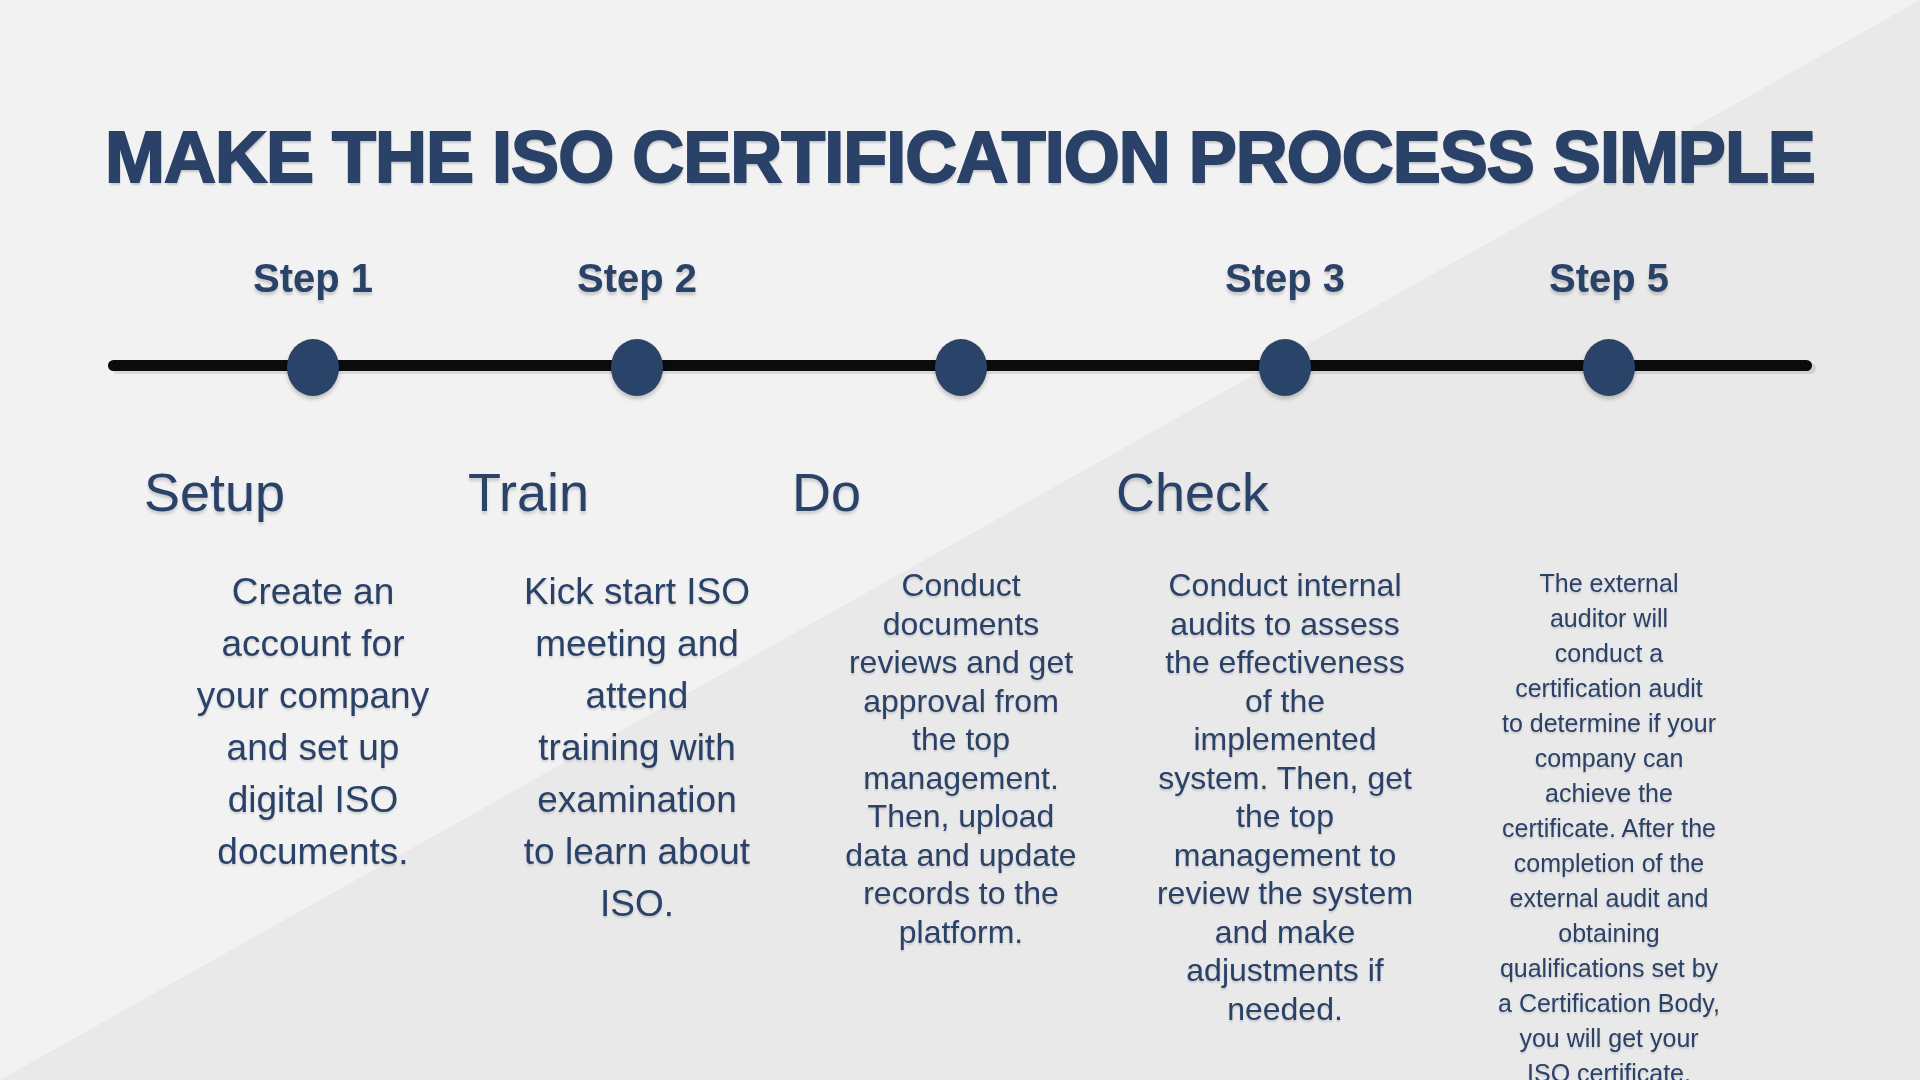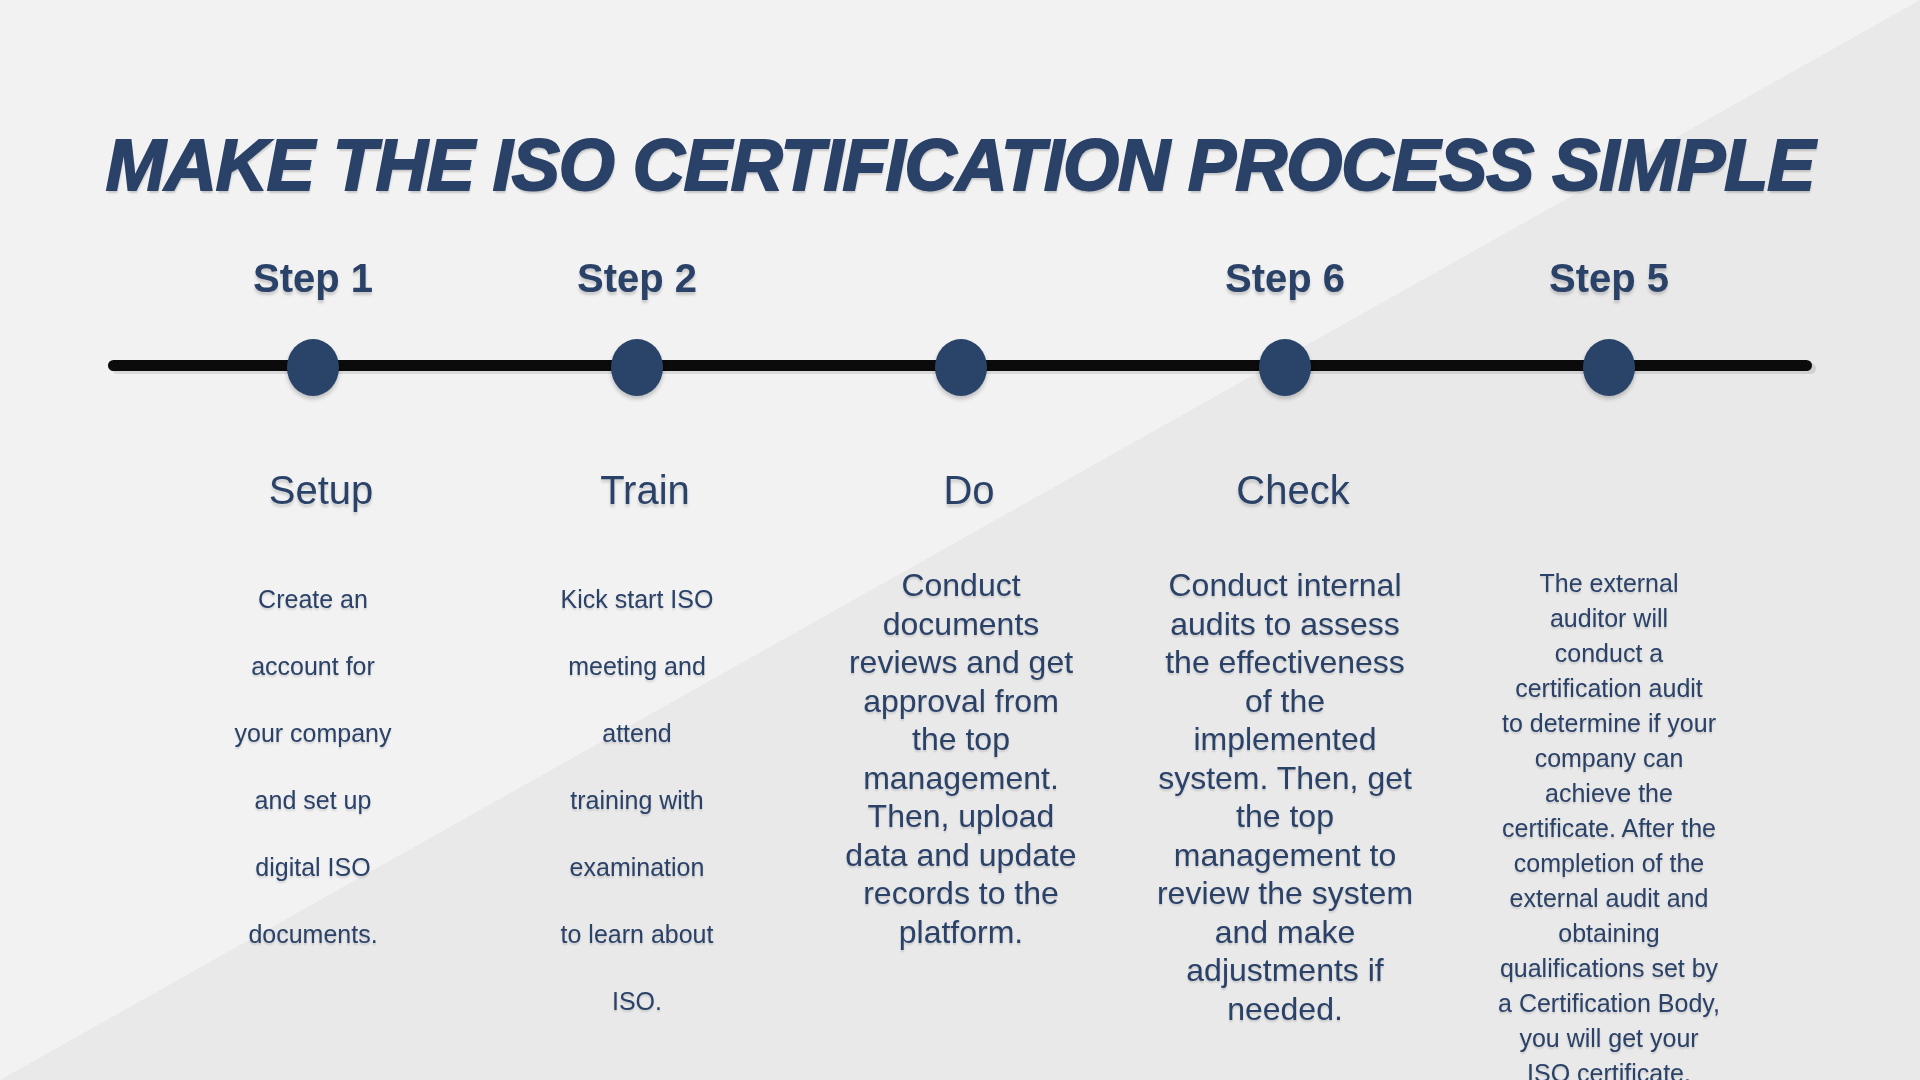--- a/index.html
+++ b/index.html
@@ -6,25 +6,24 @@
   .canvas{
     position:relative;
     width:1920px;height:1080px;
     overflow:hidden;
     
     background:linear-gradient(to bottom right, #f2f2f3 50%, #e9e9ea 50%);
     font-family:"Liberation Sans", sans-serif;
   }
   .title{
     position:absolute;
-    left:0; right:0; top:124px;
+    left:0; right:0; top:116px;
     margin:0;
     text-align:center;
     font-family:"Liberation Sans", sans-serif;
-    font-style:italic;
     font-weight:700;
     font-size:72px;
     letter-spacing:-1px;
     color:#2a4168;
     -webkit-text-stroke:2px #2a4168;
     text-shadow:1px 3px 2px rgba(0,0,0,0.18);
     white-space:nowrap;
   }
   .timeline-line{
     position:absolute;
@@ -56,41 +55,41 @@
     top:339px; left:50%;
     width:52px; height:57px;
     margin-left:-26px;
     background:#2a4368;
     border-radius:50%;
     box-shadow:0 3px 4px rgba(0,0,0,0.22);
   }
   .phase{
     position:absolute;
     top:460px; left:0; width:100%;
-    margin:8px;
-    text-align:center;
+    margin:1px;
+    text-align:left;
     font-weight:500;
-    font-size:40px;
+    font-size:54px;
     color:#2a4168;
     text-shadow:0 3px 3px rgba(0,0,0,0.16);
     white-space:nowrap;
   }
   .desc{
     position:absolute;
     top:566px; left:50%;
     transform:translateX(-50%);
     width:340px;
     margin:0;
     text-align:center;
     color:#2a4168;
     font-weight:500;
     white-space:pre-line;           
     text-shadow:0 2px 2px rgba(0,0,0,0.14);
   }
-  .desc.size-lg{font-size:25px; line-height:67px;}
+  .desc.size-lg{font-size:37px; line-height:52px;}
   .desc.size-md{font-size:32px; line-height:38.5px;}
   .desc.size-sm{font-size:25px; line-height:35px;}
 </style>
 </head>
 <body>
 
 <div class="canvas">
 
   <h1 class="title">MAKE THE ISO CERTIFICATION PROCESS SIMPLE</h1>
 
@@ -130,21 +129,21 @@
 approval from
 the top
 management.
 Then, upload
 data and update
 records to the
 platform.</p>
   </section>
 
   <section class="step-col" style="--cx:1285px">
-    <div class="step-label">Step 6</div>
+    <div class="step-label">Step 3</div>
     <div class="dot"></div>
     <h2 class="phase">Check</h2>
     <p class="desc size-md">Conduct internal
 audits to assess
 the effectiveness
 of the
 implemented
 system. Then, get
 the top
 management to

